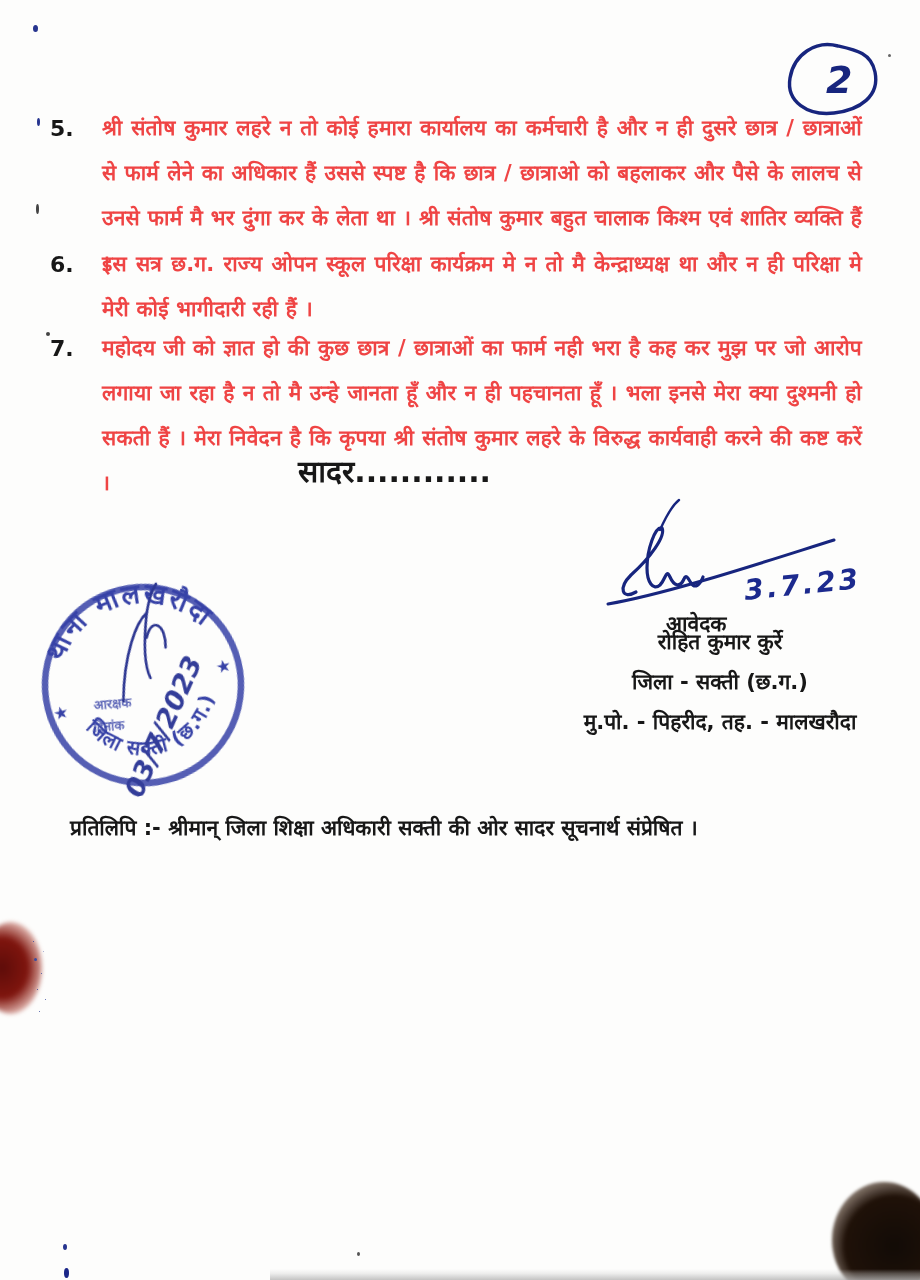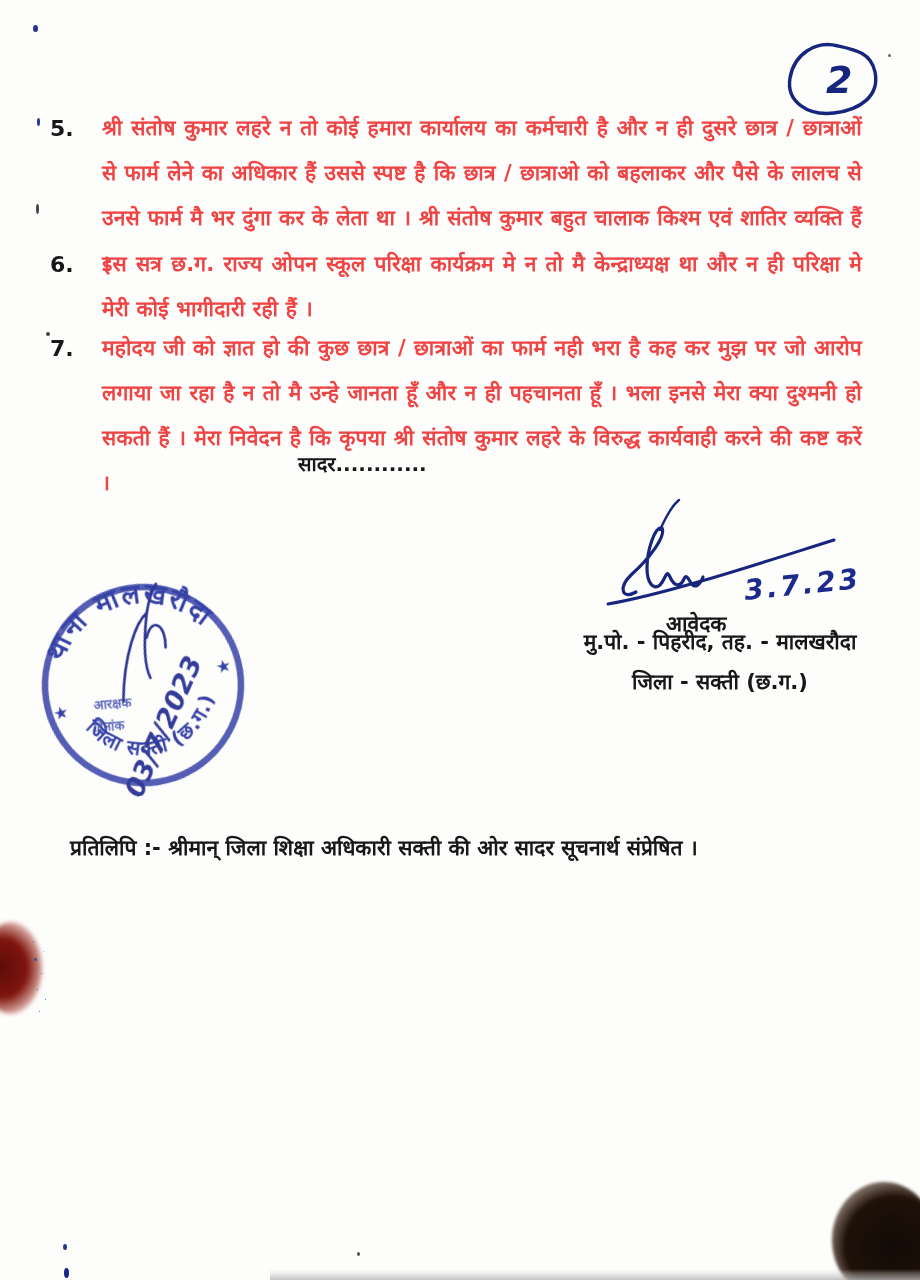--- a/index.html
+++ b/index.html
@@ -12,26 +12,26 @@
   
   .list-item{position:absolute; left:50px; width:812px; display:flex;}
   .item-num{width:52px; flex:0 0 52px; font-size:22px; font-weight:700; line-height:45px;}
   .item-text{
     flex:1; font-size:21px; font-weight:700; line-height:45px;
     text-align:justify; letter-spacing:.2px; color:#ef4444;
     filter:blur(.22px);
   }
   #item-5{top:106px;} #item-6{top:242px;} #item-7{top:326px;}
   .salutation{
-    position:absolute; left:298px; top:450px; font-size:20px; font-weight:700;
+    position:absolute; left:298px; top:450px; font-size:30px; font-weight:700;
     filter:blur(.2px);
   }
   .copy-line{
     position:absolute; left:70px; top:813px; width:680px;
-    font-size:21px; font-weight:700; filter:blur(.22px);margin-top:20px;
+    font-size:21px; font-weight:700; filter:blur(.22px);
   }
   
   .sig-block{
     position:absolute; left:535px; top:622px; width:370px;
     text-align:center; font-size:21px; font-weight:700; line-height:40px;
     filter:blur(.2px);
   }
   .applicant-label{
     position:absolute; left:666px; top:609px; font-size:21px; font-weight:700;
     filter:blur(.2px);
@@ -103,22 +103,23 @@
     <g fill="none" stroke="#17257e" stroke-linecap="round">
       <path d="M10,106 C70,96 172,62 236,42" stroke-width="3"></path>
       <path d="M62,32 C70,14 76,6 81,2" stroke-width="2.4"></path>
       <path d="M38,94 C24,102 20,90 33,77 C52,60 68,38 64,30 C57,28 49,52 49,70 C49,84 55,93 62,87 C68,81 68,70 72,79 C76,88 82,90 86,81 C88,76 90,80 93,85 C97,91 102,87 105,79" stroke-width="3.2"></path>
     </g>
   </svg>
   <div class="applicant-label">आवेदक</div>
   <div class="sig-date hand">3.7.23</div>
 
   <div class="sig-block">
+    <div>रोहित कुमार कुर्रे</div>
+    <div>जिला - सक्ती (छ.ग.)</div>
     <div>मु.पो. - पिहरीद, तह. - मालखरौदा</div>
-    <div>जिला - सक्ती (छ.ग.)</div>
   </div>
 
   <svg class="stamp" viewBox="0 0 214 214">
     <defs>
       <path id="arcTop" d="M 22,110 A 85,85 0 0 1 192,110" fill="none"></path>
       <path id="arcBot" d="M 34,104 A 73,73 0 0 0 180,104" fill="none"></path>
     </defs>
     <circle cx="107" cy="107" r="98" fill="none" stroke="#2733a0" stroke-width="6.5" opacity=".85"></circle>
     <text font-size="27" font-weight="700" fill="#2733a0" letter-spacing="2">
       <textPath href="#arcTop" startOffset="50%" text-anchor="middle">थाना मालखरौदा</textPath>

